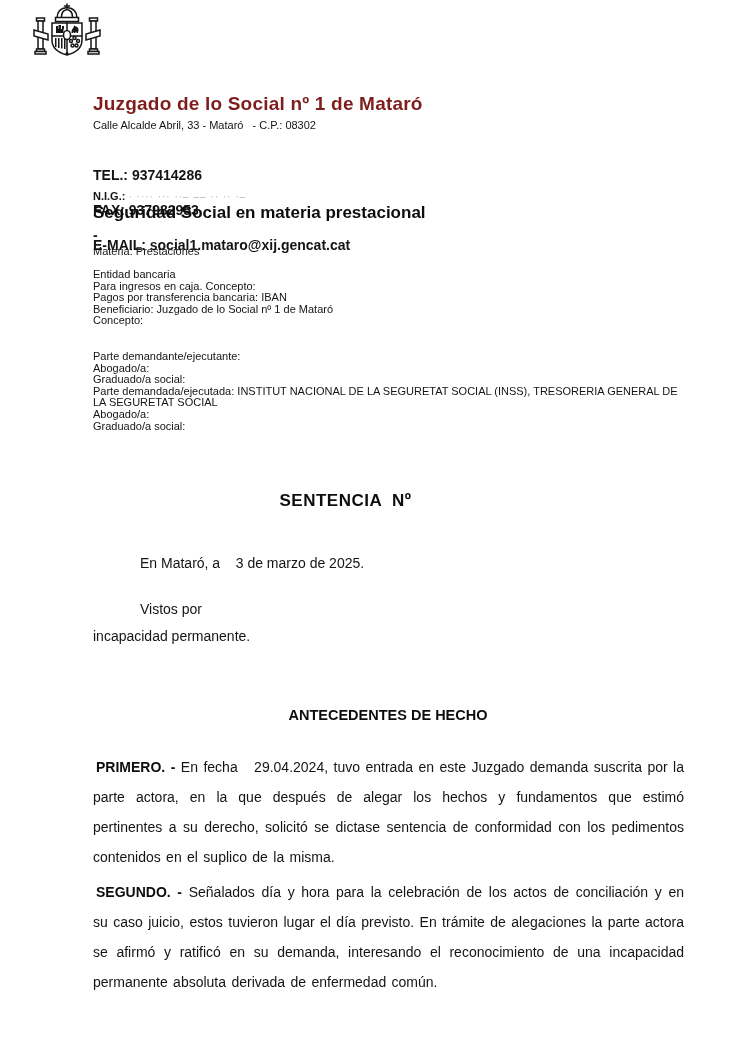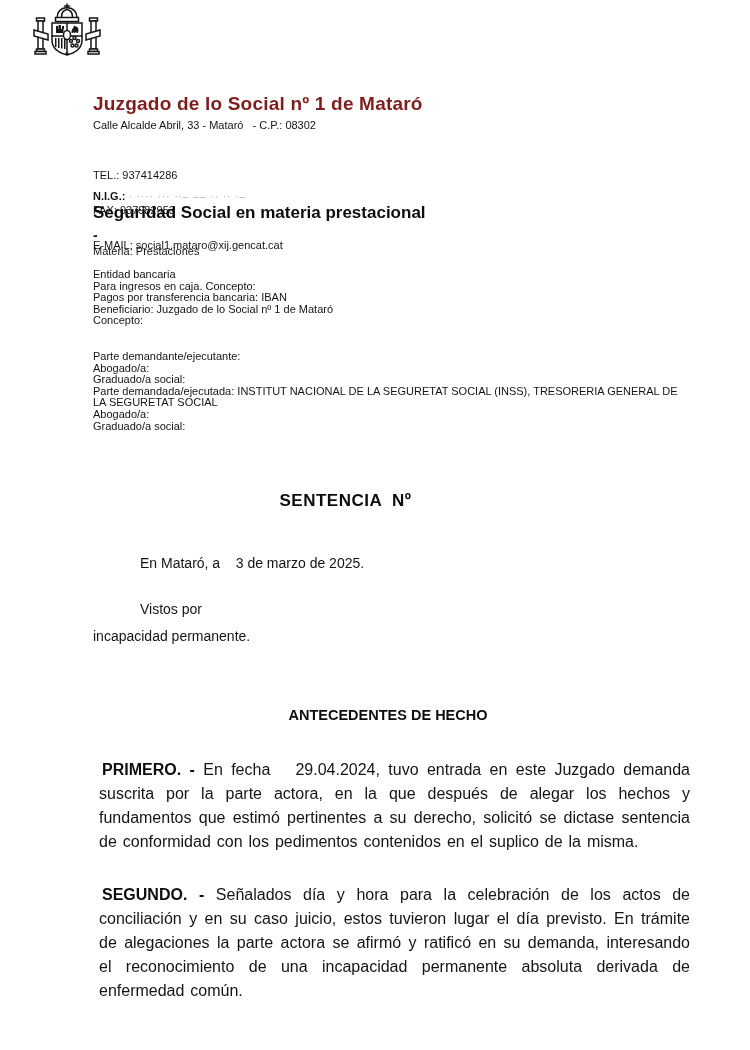--- a/index.html
+++ b/index.html
@@ -7,41 +7,41 @@
     width:750px;height:1050px;background:#ffffff;
     font-family:"Liberation Sans", sans-serif;color:#141414;
     position:relative;overflow:hidden;
   }
   .abs{position:absolute;}
   
   .coat{left:33px;top:3px;width:68px;height:60px;}
   
   .court-name{left:93px;top:93px;font-size:19px;font-weight:bold;color:#7f1d1d;letter-spacing:0.2px;white-space:pre;}
   .address{left:93px;top:119px;font-size:11px;white-space:pre;}
-  .contact{left:93px;top:147px;font-size:11px;line-height:11.6px;white-space:pre;}
+  .contact{left:93px;top:147px;font-size:14px;line-height:11.6px;white-space:pre;font-weight:bold;}
   .nig-line{left:93px;top:190px;font-size:11px;font-weight:bold;white-space:pre;}
   .nig-redacted{font-weight:normal;color:#b5b5b5;filter:blur(0.4px);letter-spacing:1px;font-size:10px;}
   .case-type{left:93px;top:203px;font-size:17px;font-weight:bold;color:#0d0d0d;}
   .case-dash{left:93px;top:227px;font-size:14px;font-weight:bold;}
   .materia{left:93px;top:245px;font-size:11px;}
   .bank-block{left:93px;top:269px;font-size:11px;line-height:11.6px;}
   .parties-block{left:93px;top:351px;font-size:11px;line-height:11.6px;width:594px;}
   
   .sent-title{left:93px;top:491px;width:505px;text-align:center;font-size:17px;font-weight:bold;letter-spacing:0.5px;white-space:pre;color:#0d0d0d;}
   .place-date{left:140px;top:555px;font-size:14px;white-space:pre;}
   
   .vistos{left:93px;top:601px;width:590px;font-size:14px;}
   .vline{display:flex;justify-content:space-between;align-items:flex-start;height:26.5px;white-space:pre;}
   .vline .indent{margin-left:47px;}
   .vline .spread{word-spacing:5px;}
   .vline3{height:26.5px;display:flex;align-items:baseline;white-space:pre;}
   
   .section-heading{left:93px;top:707px;width:590px;text-align:center;font-size:14.5px;font-weight:bold;color:#0d0d0d;}
   
-  .bpar{width:591px;font-size:16px;line-height:24px;text-align:justify;text-align-last:left;word-spacing:1.5px;text-indent:3px;margin:6px;}
+  .bpar{width:591px;font-size:14px;line-height:30px;text-align:justify;text-align-last:left;word-spacing:1.5px;text-indent:3px;margin:0;}
   .bpar b{font-weight:bold;color:#0d0d0d;}
   .par1{left:93px;top:752px;}
   .par2{left:93px;top:877px;}
   svg .ln{stroke:#161616;fill:none;stroke-width:3;stroke-linejoin:round;stroke-linecap:round;}
   svg .fl{fill:#161616;stroke:none;}
   svg .wh{fill:#ffffff;stroke:#161616;stroke-width:3;}
 </style>
 </head>
 <body>
 

